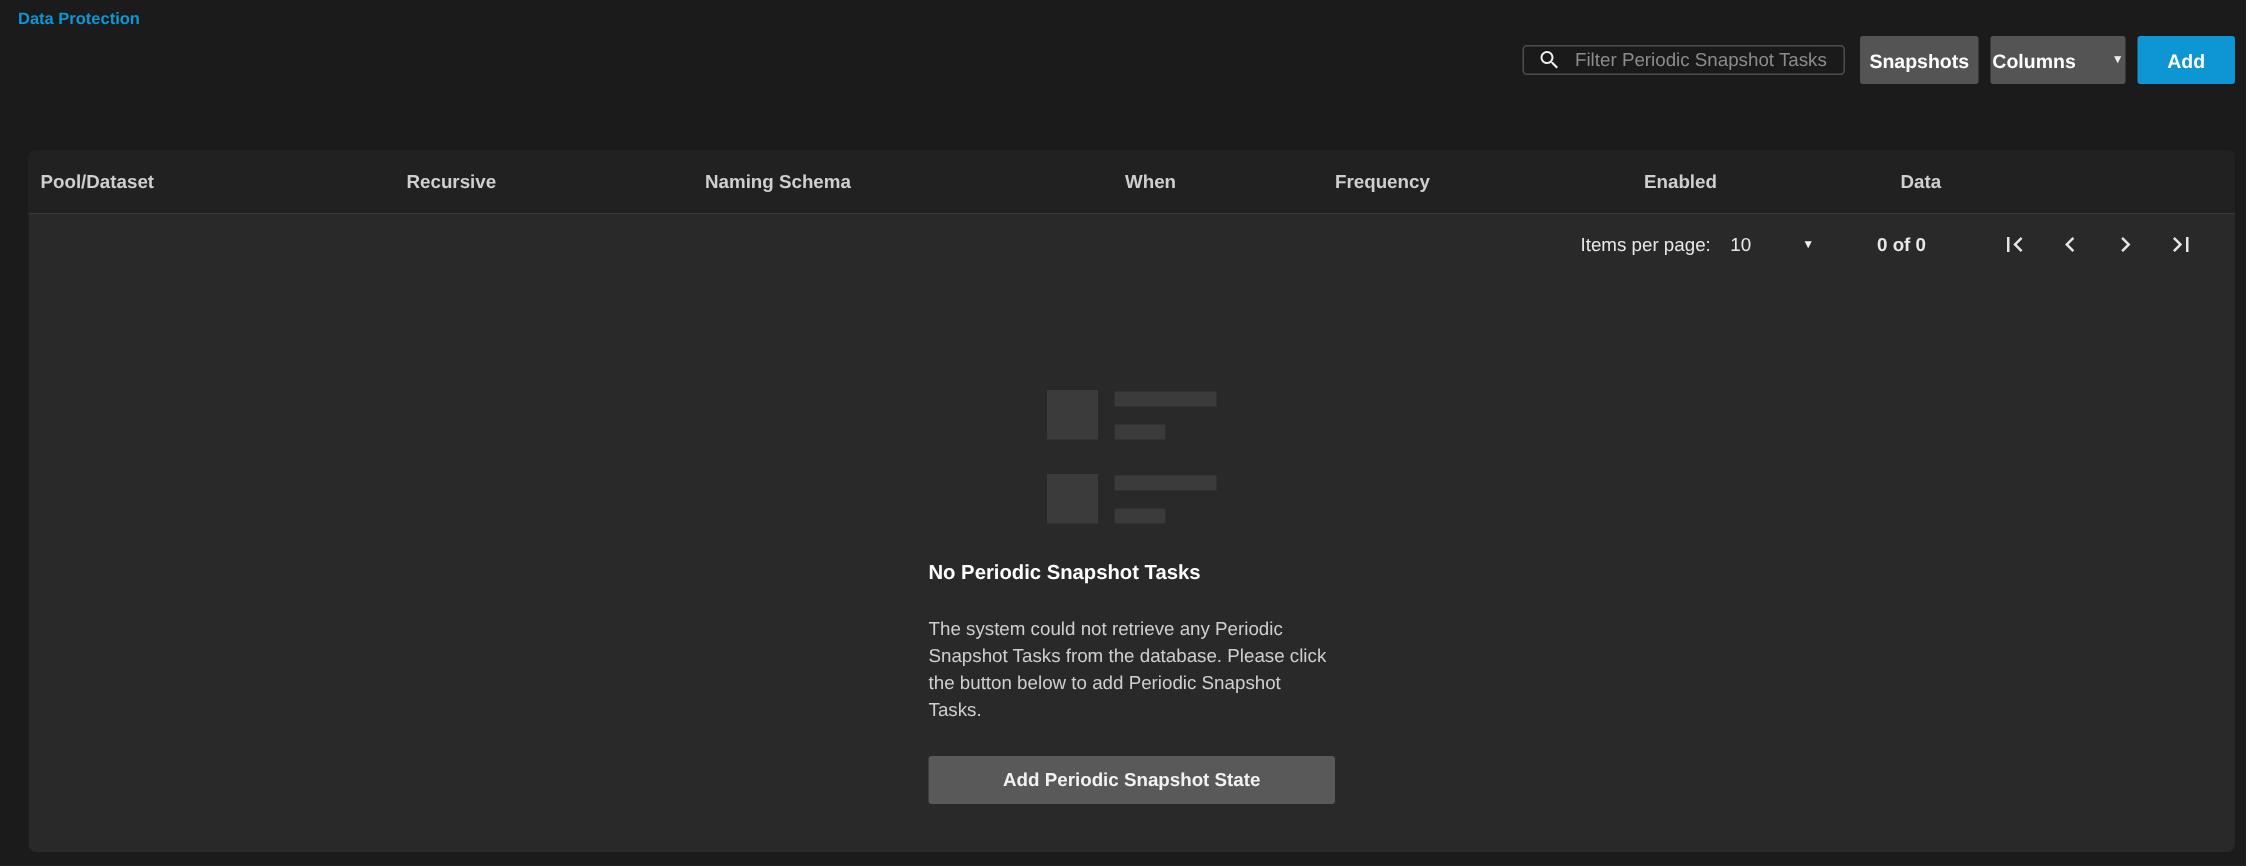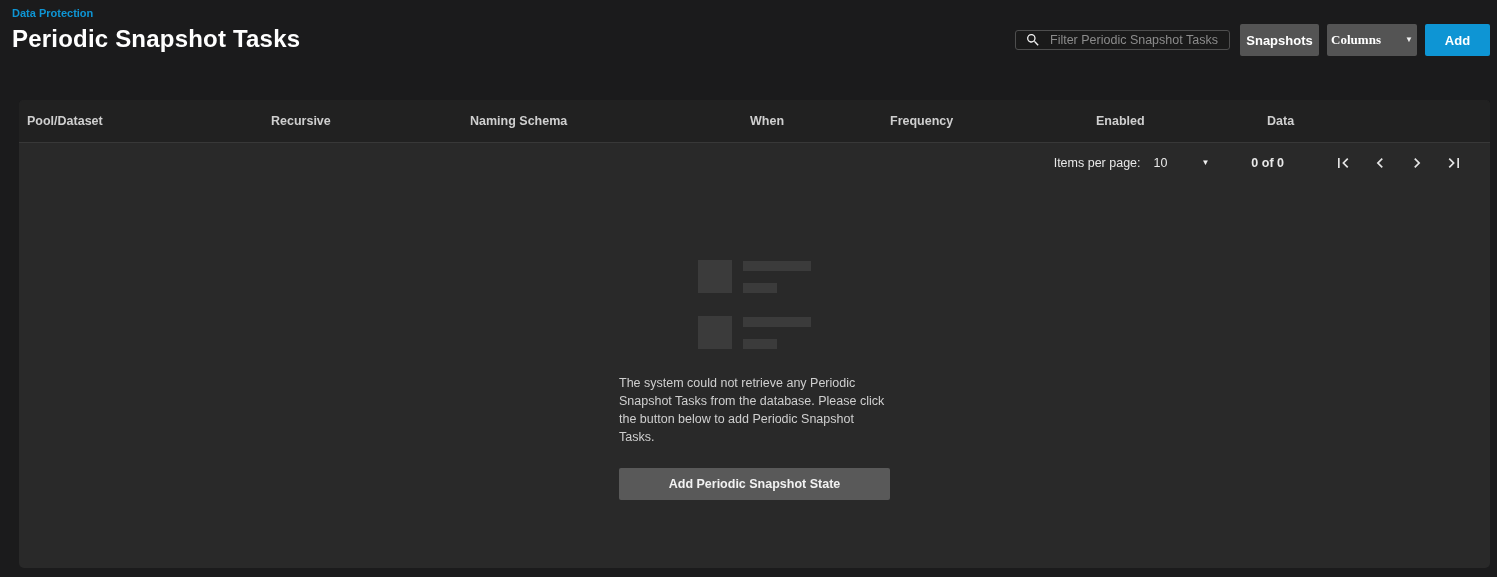--- a/index.html
+++ b/index.html
@@ -54,21 +54,21 @@
   .filter-input::placeholder { color: var(--placeholder); opacity: 1; }
 
   .btn {
     height: 32px; border: none; border-radius: 2px;
     color: var(--text_primary); font-weight: 700; font-size: 13px;
     cursor: pointer; font-family: inherit;
     display: flex; align-items: center; justify-content: center;
   }
   .btn-gray { background: var(--control_gray); }
   .btn-snapshots { width: 79px; margin-left: 10px; }
-  .btn-columns  { width: 90px; margin-left: 8px; gap: 24px; font-family: Liberation Serif, serif; }
+  .btn-columns  { width: 90px; margin-left: 8px; gap: 24px; }
   .btn-add { width: 65px; margin-left: 8px; background: var(--accent); }
   .caret { font-size: 8px; color: #f0f0f0; line-height: 1; }
 
   
   .card {
     position: absolute; left: 19px; right: 7px; top: 100px; bottom: 9px;
     background: var(--card_bg); border-radius: 5px; overflow: hidden;
   }
   .table-header {
     display: grid;
@@ -124,21 +124,20 @@
     cursor: pointer; font-family: inherit;
   }
 </style>
 </head>
 <body>
 
 <div class="page">
 
   <header class="page-header">
     <a class="breadcrumb">Data Protection</a>
-    <h1 class="page-title">Periodic Snapshot Tasks</h1>
 
     <div class="toolbar">
       <div class="search-box">
         <svg width="16" height="16" viewBox="0 0 24 24">
           <path fill="#f0f0f0" d="M15.5 14h-.79l-.28-.27a6.5 6.5 0 1 0-.7.7l.27.28v.79l5 4.99L20.49 19l-4.99-5zm-6 0A4.5 4.5 0 1 1 14 9.5 4.5 4.5 0 0 1 9.5 14z"></path>
         </svg>
         <input class="filter-input" type="text" placeholder="Filter Periodic Snapshot Tasks" style="">
       </div>
 
       <button class="btn btn-gray btn-snapshots">Snapshots</button>
@@ -207,20 +206,21 @@
           </div>
           <div class="sk-group">
             <div class="sk-square"></div>
             <div class="sk-lines">
               <div class="sk-line-long"></div>
               <div class="sk-line-short"></div>
             </div>
           </div>
         </div>
 
+        <h2 class="empty-title">No Periodic Snapshot Tasks</h2>
         <p class="empty-msg">The system could not retrieve any Periodic Snapshot Tasks from the database. Please click the button below to add Periodic Snapshot Tasks.</p>
         <button class="empty-add-btn">Add Periodic Snapshot State</button>
 
       </div>
     </div>
 
   </section>
 </div>
 
 </body></html>

